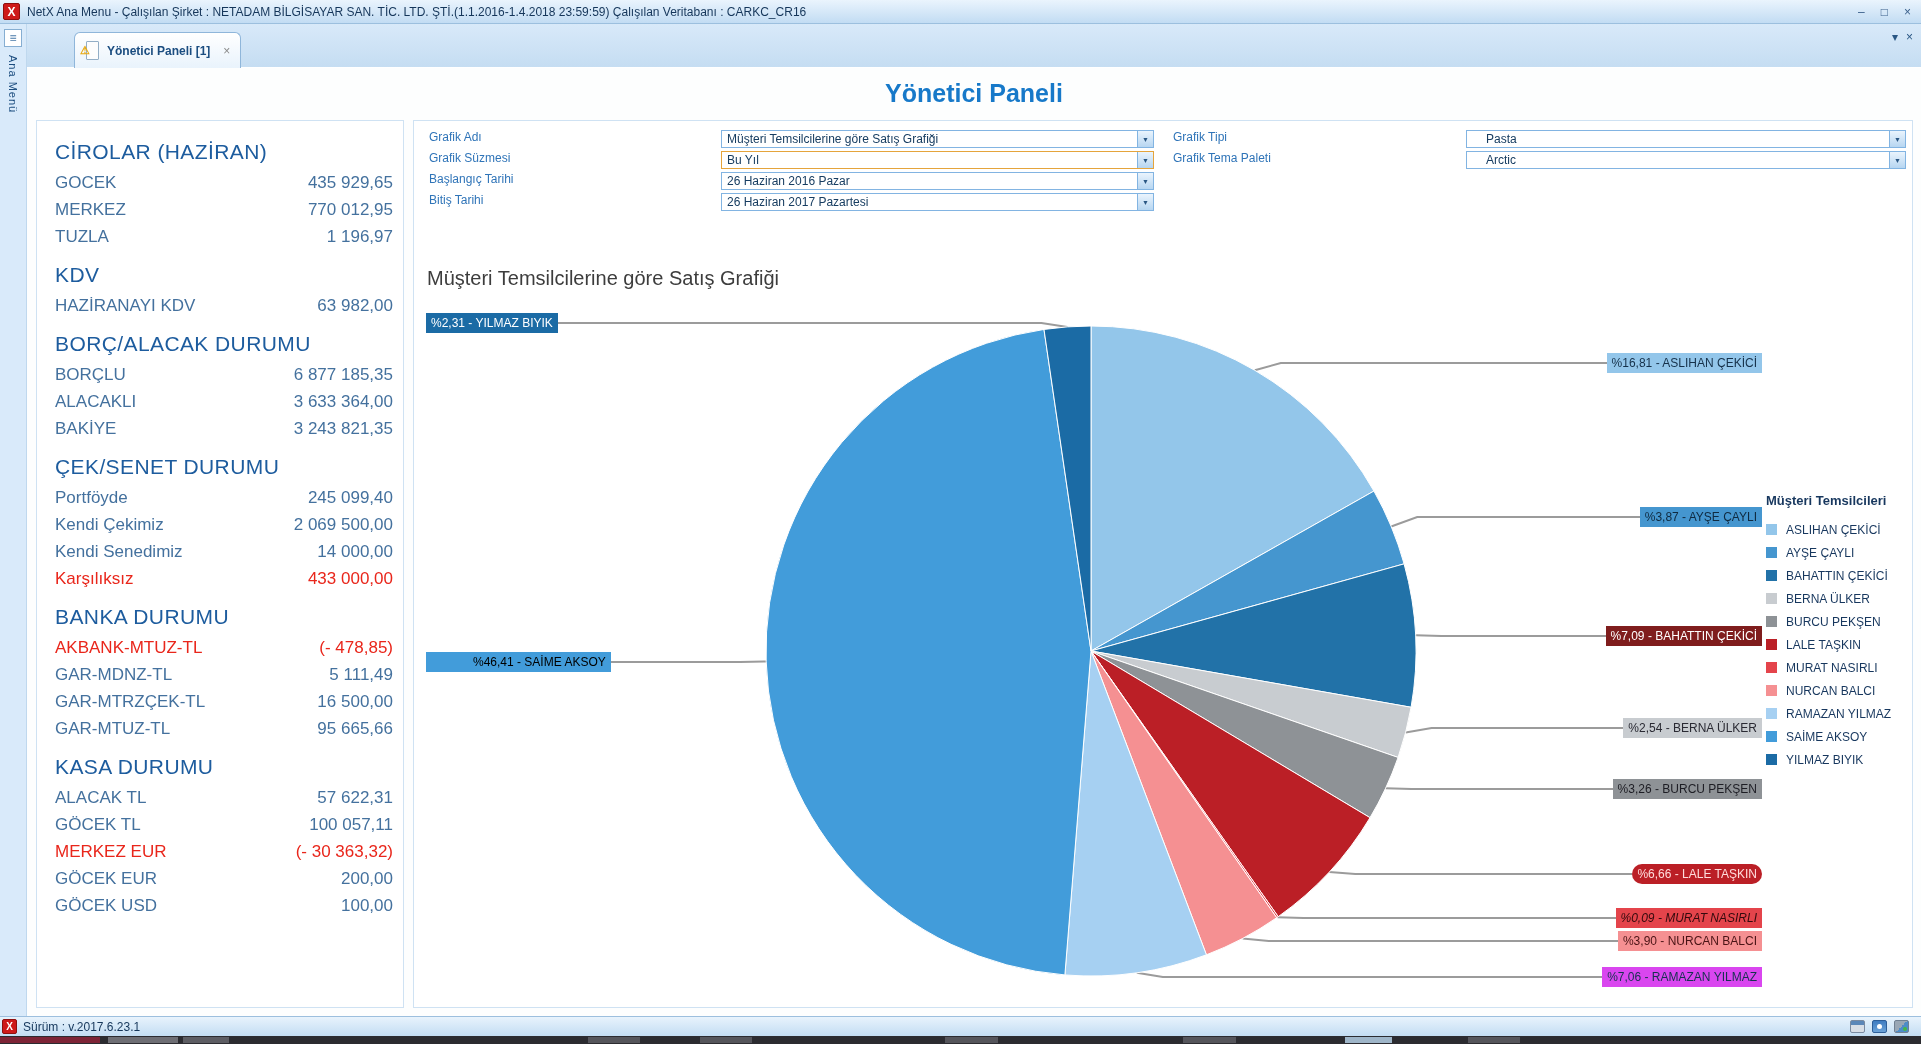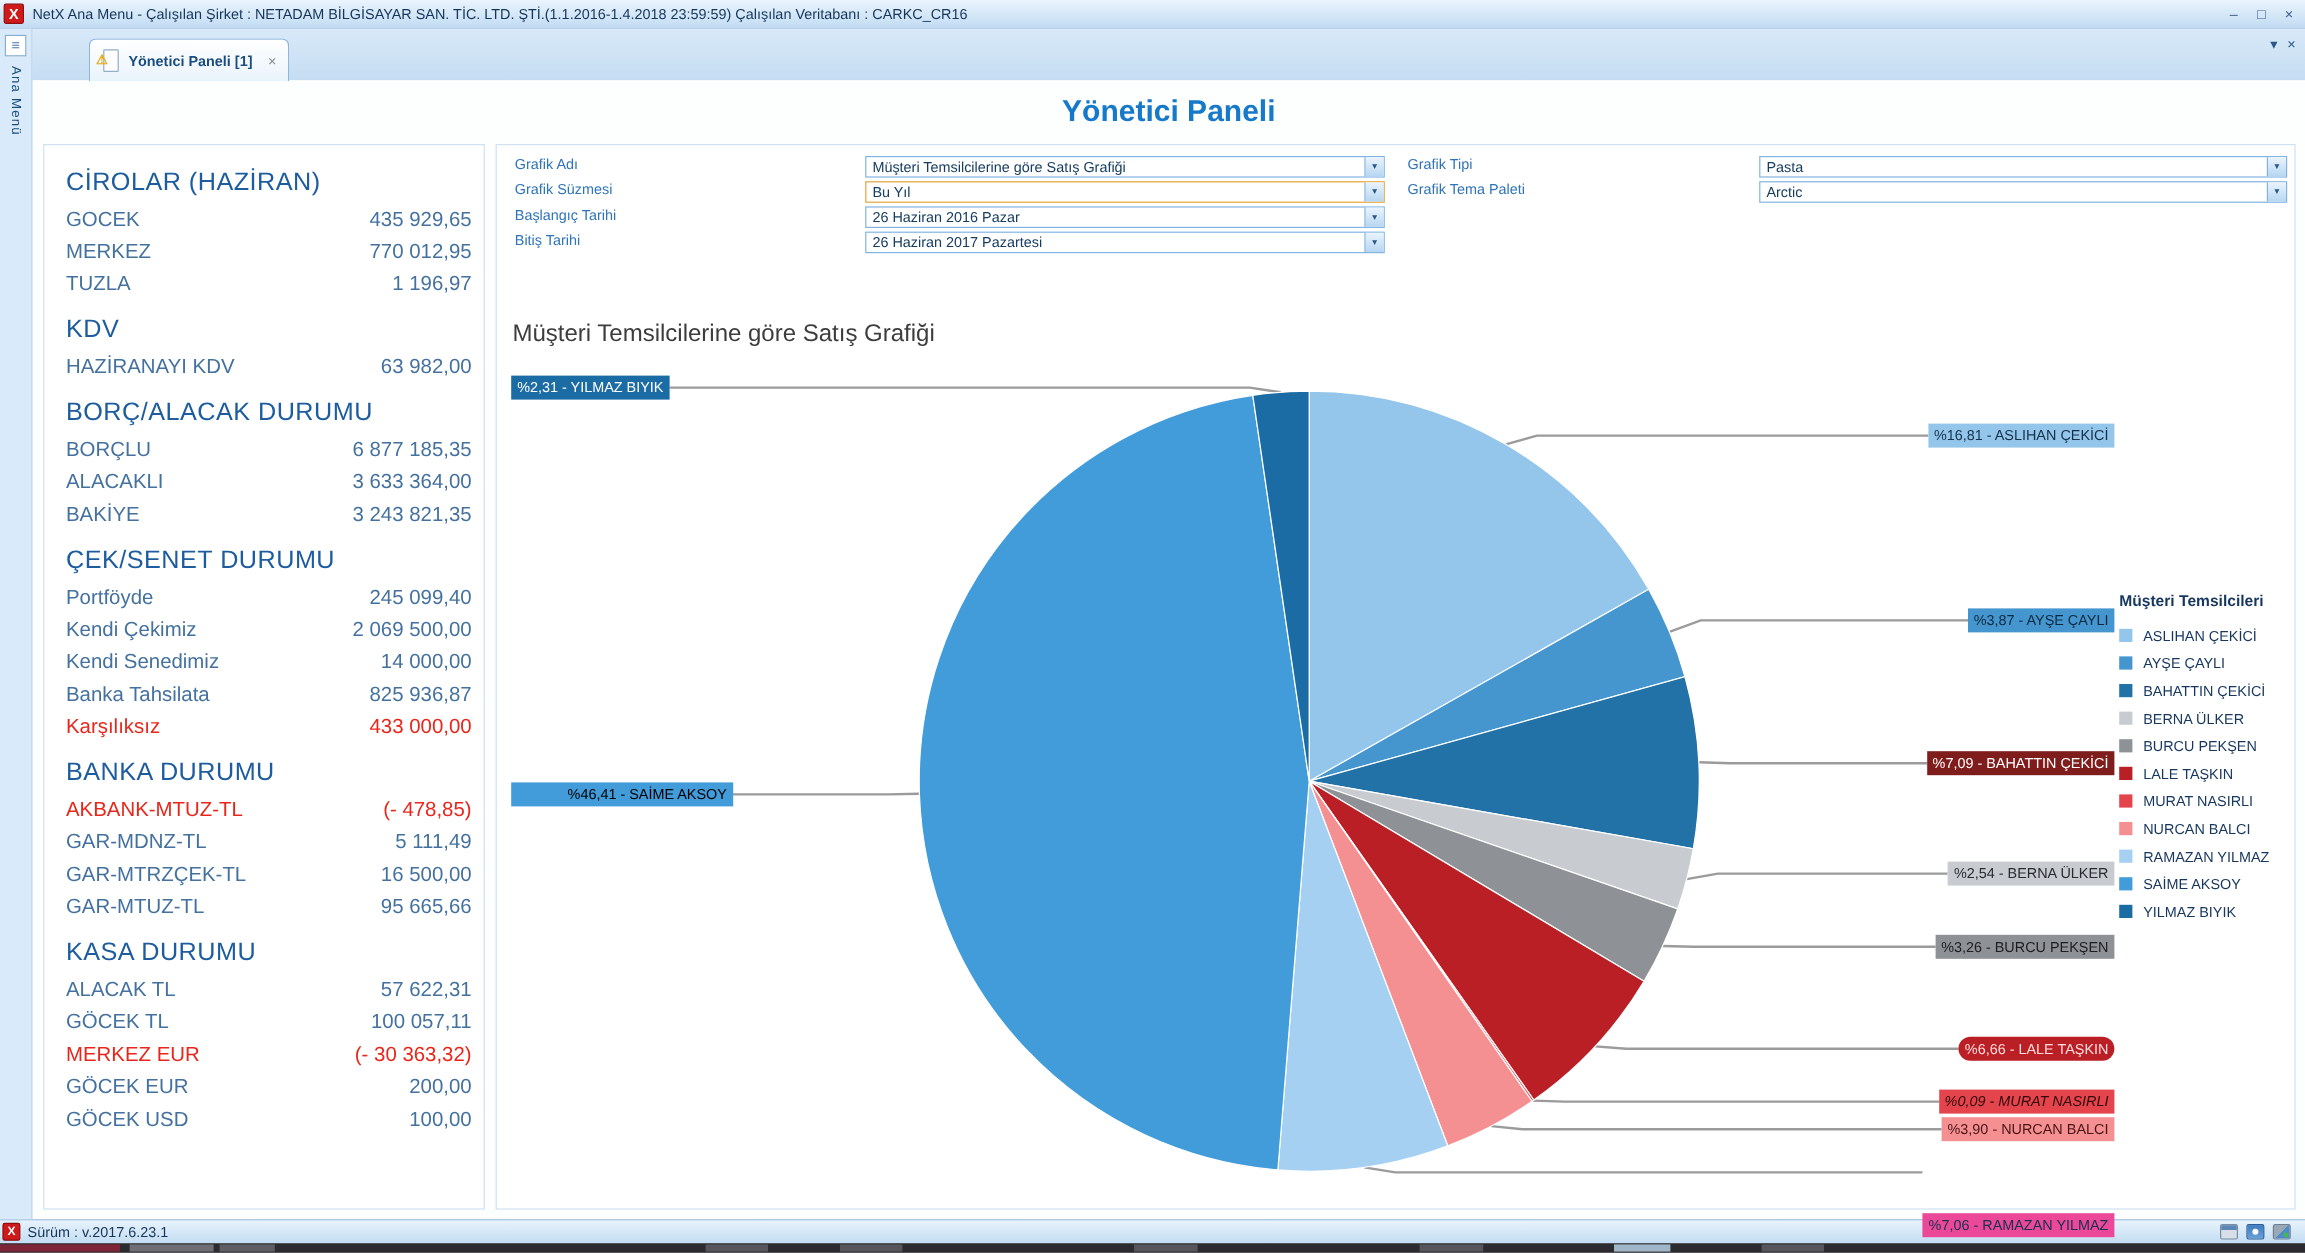--- a/index.html
+++ b/index.html
@@ -52,21 +52,21 @@
   
   .controls{position:absolute;top:9px;}
   .controls-left{left:15px;}
   .controls-right{left:759px;}
   .ctrl-row{display:flex;height:18px;margin-bottom:3px;}
   .ctrl-label{font-size:12px;color:#2f74b8;}
   .controls-left .ctrl-label{width:292px;}
   .controls-right .ctrl-label{width:293px;}
   .combo{position:relative;height:18px;border:1px solid #82b4e2;background:#fff;display:flex;align-items:center;}
   .controls-left .combo{width:433px;}
-  .controls-right .combo{width:440px;}
+  .controls-right .combo{width:440px;padding-left:14px;}
   .combo.focused{border-color:#e5a43b;}
   .combo .val{flex:1;font-size:12px;color:#173d61;padding:0 5px;white-space:nowrap;overflow:hidden;}
   .combo .arrow{width:16px;align-self:stretch;border-left:1px solid #82b4e2;
     background:linear-gradient(#eaf4fd,#b7d6f1);display:flex;align-items:center;justify-content:center;
     font-size:7px;color:#2a5784;}
   
   .chart-title{position:absolute;left:13px;top:146px;font-size:20px;color:#3d3d3d;}
   .chart-layer{position:absolute;left:0;top:0;width:1498px;height:886px;}
   .chart-layer svg{position:absolute;left:0;top:0;}
   .callout{position:absolute;font-size:12px;line-height:16px;padding:2px 5px;white-space:nowrap;z-index:3;}
@@ -163,24 +163,20 @@
         <span>Portföyde</span>
         <span>245 099,40</span>
       </div>
       <div class="sb-row">
         <span>Kendi Çekimiz</span>
         <span>2 069 500,00</span>
       </div>
       <div class="sb-row">
         <span>Kendi Senedimiz</span>
         <span>14 000,00</span>
-      </div>
-      <div class="sb-row">
-        <span>Banka Tahsilata</span>
-        <span>825 936,87</span>
       </div>
       <div class="sb-row alert">
         <span>Karşılıksız</span>
         <span>433 000,00</span>
       </div>
       <h2 class="sb-head">BANKA DURUMU</h2>
       <div class="sb-row alert">
         <span>AKBANK-MTUZ-TL</span>
         <span>(- 478,85)</span>
       </div>
@@ -346,21 +342,21 @@
           </div>
       </div>
     <div class="callout" style="background: rgb(147, 198, 234); color: rgb(22, 49, 74); top: 232px; right: 150px;">%16,81 - ASLIHAN ÇEKİCİ</div>
         <div class="callout" style="background: rgb(69, 150, 207); color: rgb(15, 42, 64); top: 386px; right: 150px;">%3,87 - AYŞE ÇAYLI</div>
         <div class="callout" style="background: #7f1d1d; color: rgb(255, 255, 255); top: 505px; right: 150px;">%7,09 - BAHATTIN ÇEKİCİ</div>
         <div class="callout" style="background: rgb(200, 204, 208); color: rgb(42, 42, 51); top: 597px; right: 150px;">%2,54 - BERNA ÜLKER</div>
         <div class="callout" style="background: rgb(142, 146, 150); color: rgb(29, 29, 36); top: 658px; right: 150px;">%3,26 - BURCU PEKŞEN</div>
         <div class="callout" style="background: rgb(187, 31, 38); color: rgb(255, 220, 220); top: 743px; right: 150px; border-radius: 10px;">%6,66 - LALE TAŞKIN</div>
         <div class="callout" style="background: rgb(228, 68, 75); color: rgb(51, 10, 13); top: 787px; right: 150px; font-style: italic;">%0,09 - MURAT NASIRLI</div>
         <div class="callout" style="background: rgb(245, 144, 146); color: rgb(74, 20, 22); top: 810px; right: 150px;">%3,90 - NURCAN BALCI</div>
-        <div class="callout" style="background: #ec4899; color: rgb(22, 50, 80); top: 890px; right: 150px;">%7,06 - RAMAZAN YILMAZ</div>
+        <div class="callout" style="background: #d946ef; color: rgb(22, 50, 80); top: 846px; right: 150px;">%7,06 - RAMAZAN YILMAZ</div>
         <div class="callout" style="background: rgb(66, 156, 218); color: #000000; top: 531px; left: 12px; padding-left: 47px;">%46,41 - SAİME AKSOY</div>
         <div class="callout" style="background: rgb(27, 107, 165); color: rgb(255, 255, 255); top: 192px; left: 12px;">%2,31 - YILMAZ BIYIK</div>
       </div>
   </div>
 </div>
 
 <div class="statusbar">
   <span class="app-logo">X</span>
   <span>Sürüm : v.2017.6.23.1</span>
   <span class="status-icons">

